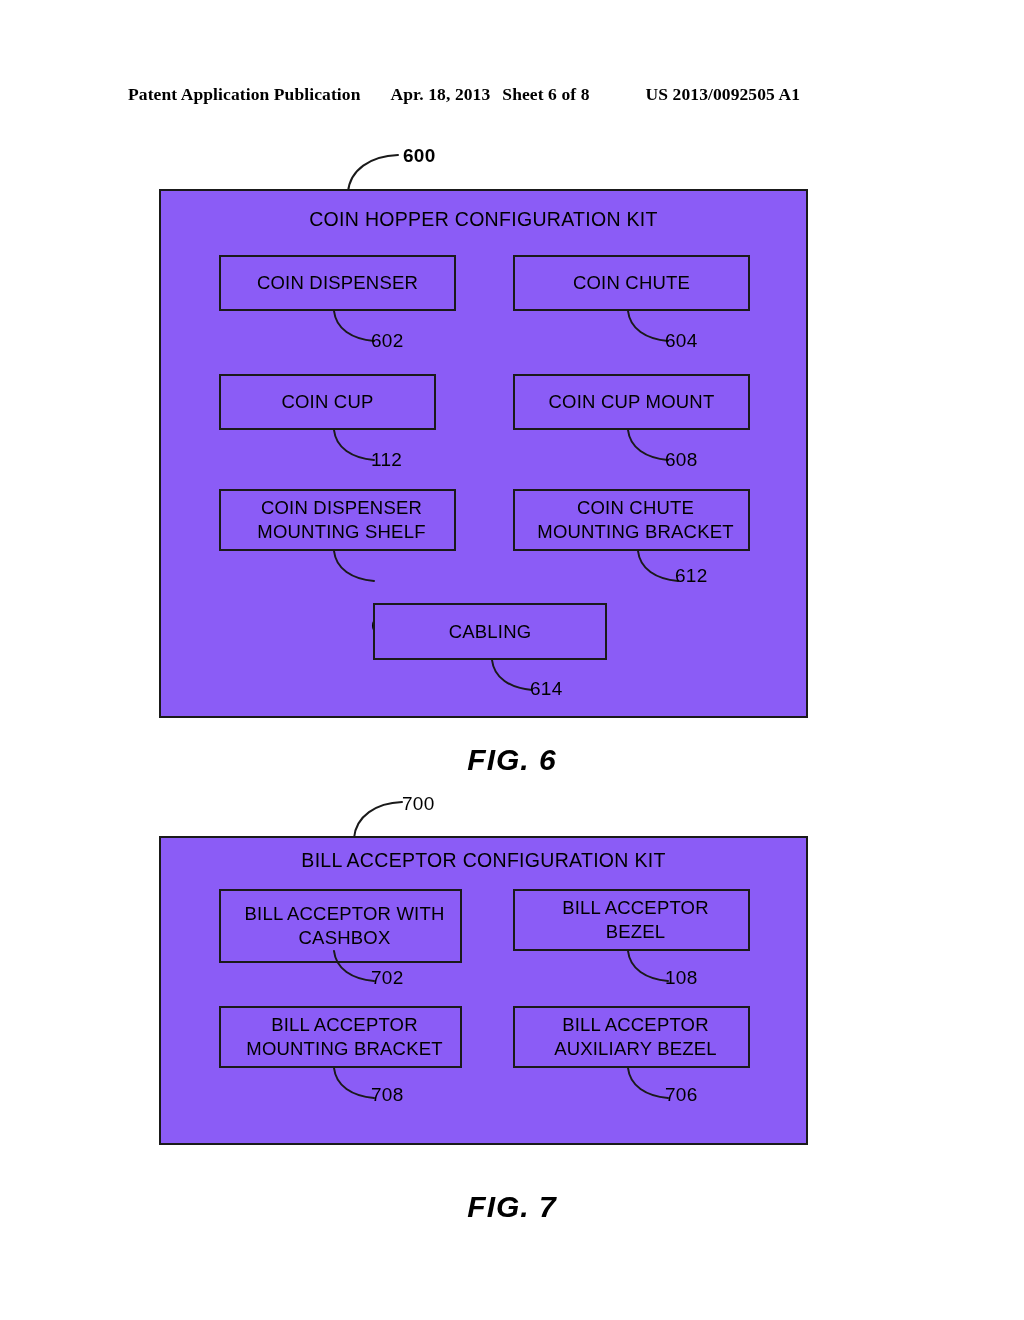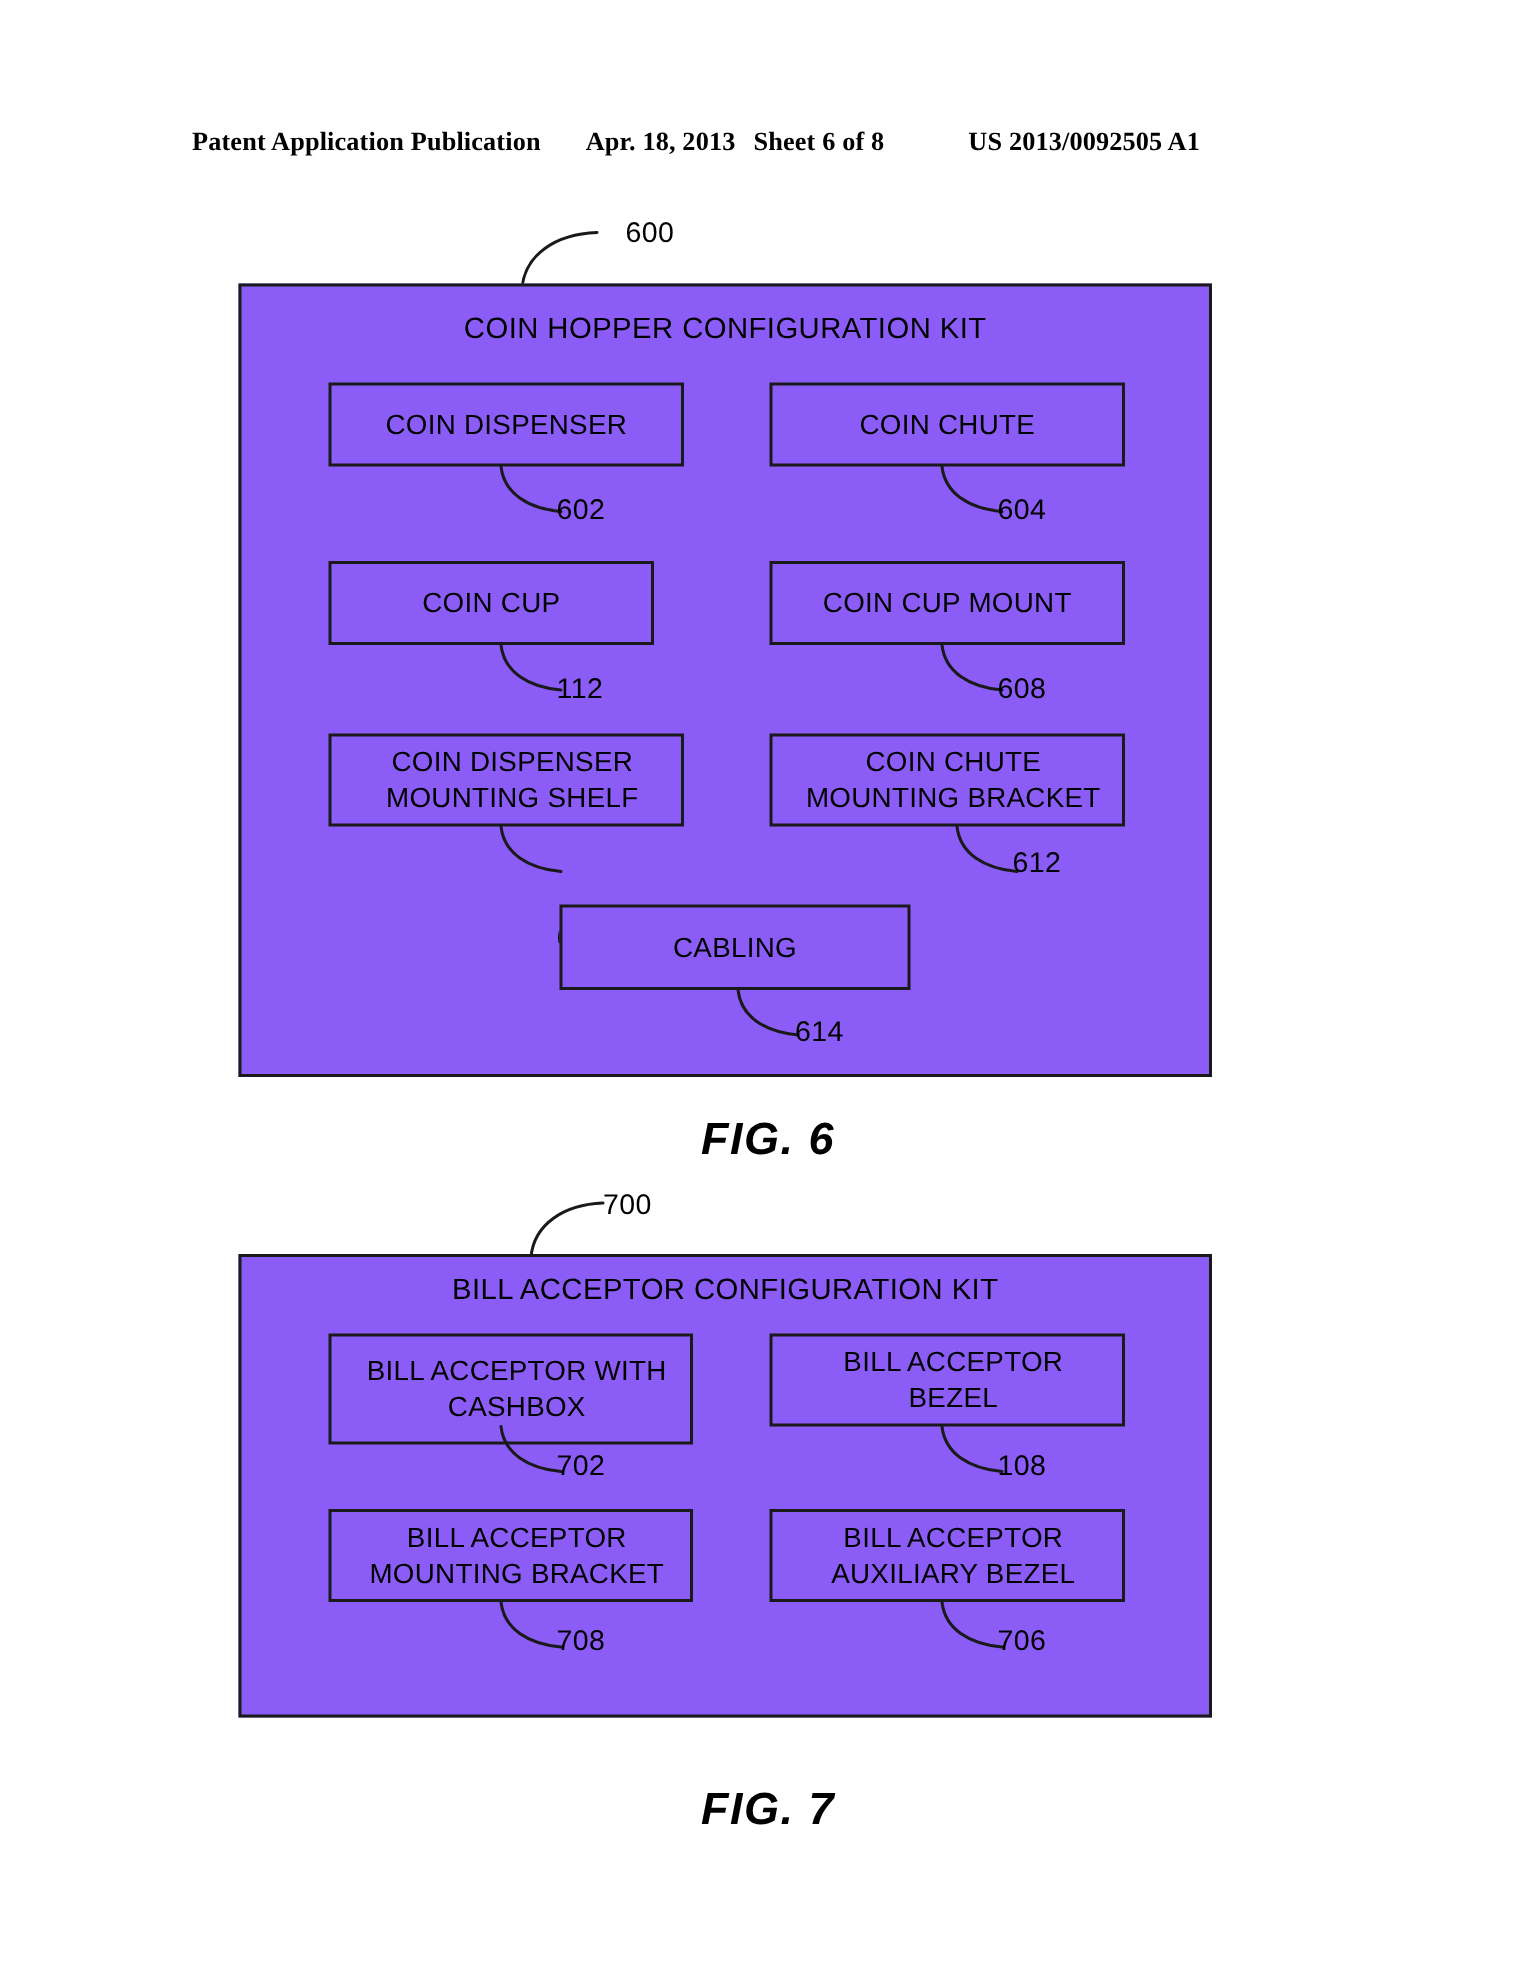--- a/index.html
+++ b/index.html
@@ -109,21 +109,21 @@
   <span class="hdr-mid">Apr. 18, 2013</span>
   <span class="hdr-mid2">Sheet 6 of 8</span>
   <span class="hdr-right">US 2013/0092505 A1</span>
 </div>
 
 <div class="fig-wrap" style="left:0;top:0;width:1024px;height:800px;">
 
   <svg class="lead" style="left:340px;top:148px;width:90px;height:46px;" viewBox="0 0 90 46">
     <path d="M 8 44 C 10 22, 30 8, 58 7"></path>
   </svg>
-  <div class="ref-num" style="left:417px;top:145px;">600</div>
+  <div class="ref-num" style="left:403px;top:145px;font-weight:bold;">600</div>
 
   <div class="kit-container" style="left:159px;top:189px;width:649px;height:529px;">
     <div class="kit-title" style="top:17px;">COIN HOPPER CONFIGURATION KIT</div>
   </div>
 
   <div class="node-box" style="left:219px;top:255px;width:237px;height:56px;">
     <span>COIN DISPENSER</span>
   </div>
   <svg class="lead" style="left:330px;top:309px;width:70px;height:38px;" viewBox="0 0 70 38">
     <path d="M 4 2 C 6 20, 22 30, 44 32"></path>

